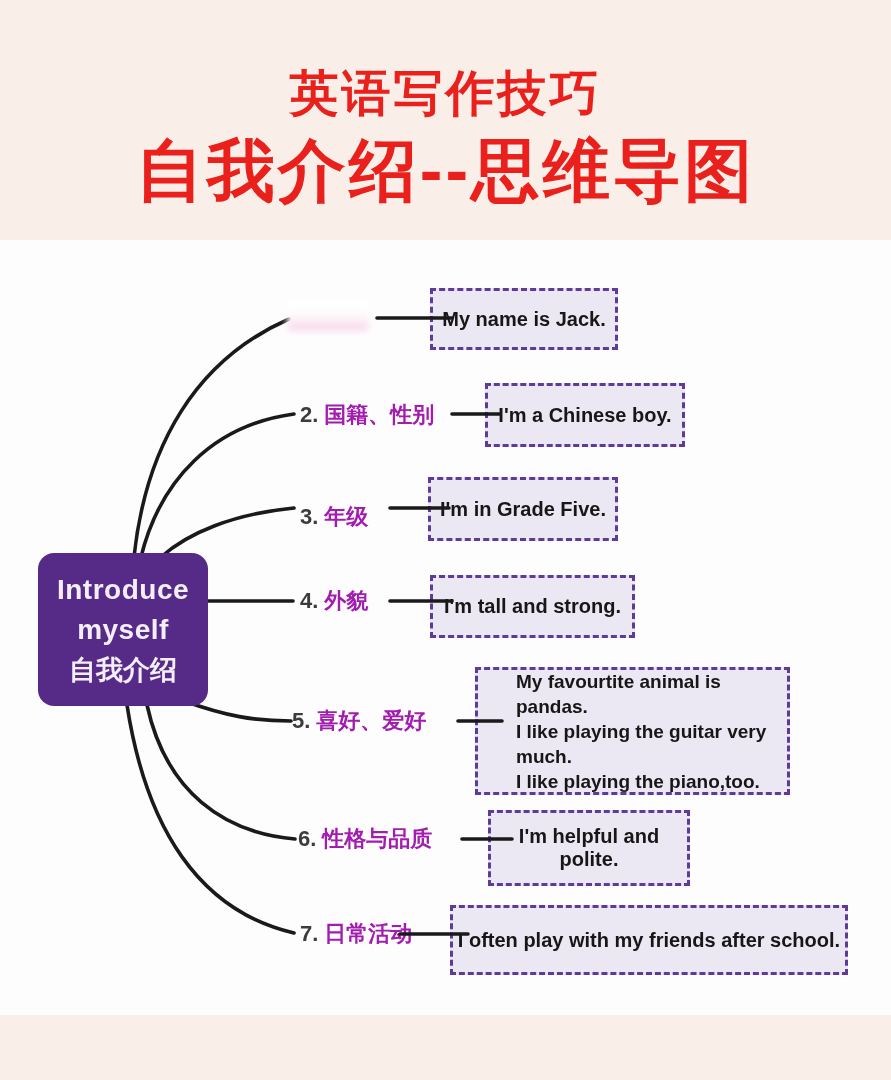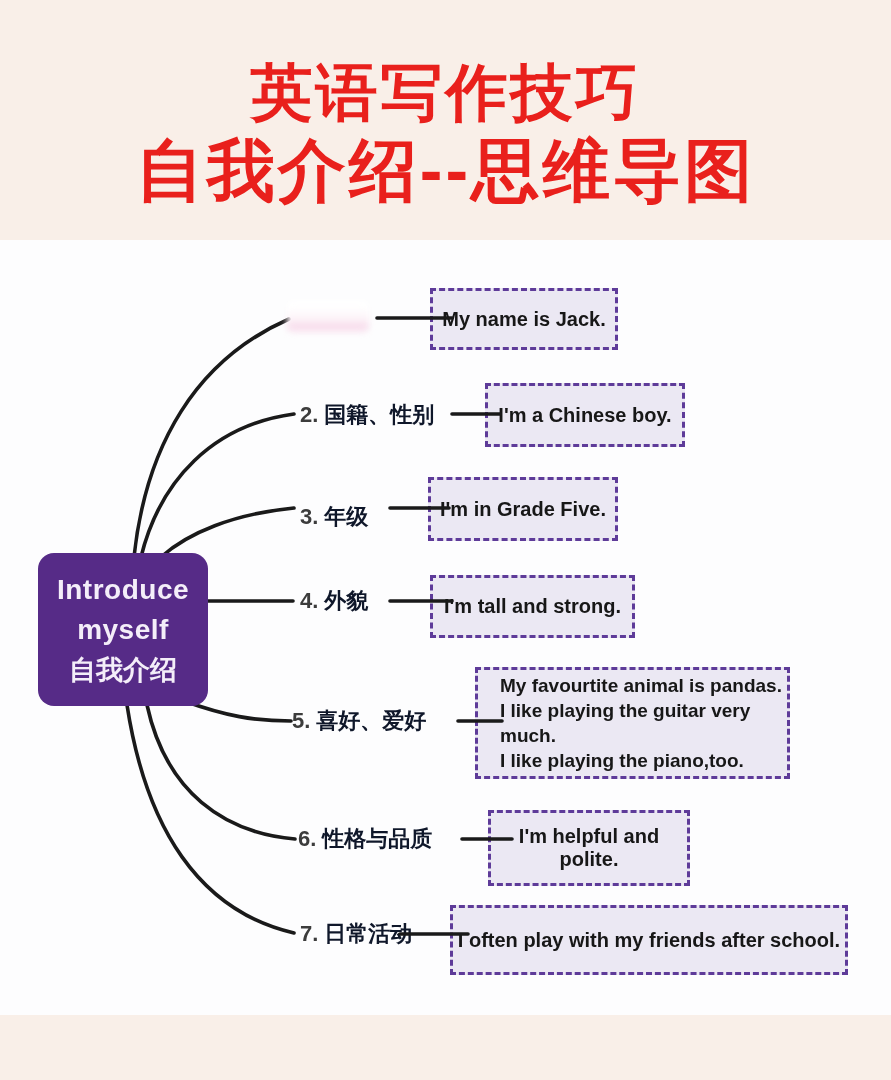--- a/index.html
+++ b/index.html
@@ -10,38 +10,38 @@
   }
   .canvas-white{
     position:absolute;left:0;top:240px;width:891px;height:775px;
     background:#fdfdfe;z-index:1;
   }
   
   .title-wrap{
     position:absolute;top:56px;left:0;width:891px;text-align:center;z-index:2;
     color:#e9201c;font-weight:bold;letter-spacing:3px;
   }
-  .title-line1{font-size:62px;line-height:74px;}
+  .title-line1{font-size:49px;line-height:74px;}
   .title-line2{font-size:68px;line-height:80px;}
   
   .center-node{
     position:absolute;left:38px;top:553px;width:170px;height:153px;
     background:#562b87;border-radius:16px;z-index:6;
     display:flex;flex-direction:column;justify-content:center;align-items:center;
     color:#f4eef9;font-weight:bold;
   }
   .center-node .en{font-size:28px;line-height:40px;letter-spacing:.5px;}
   .center-node .cn{font-size:27px;line-height:40px;}
   
   .branch-label{
     position:absolute;z-index:2;white-space:nowrap;
     font-size:22px;font-weight:bold;line-height:26px;
   }
   .branch-label .num{color:#3c3c3c;margin-right:6px;font-weight:bold;}
-  .branch-label .txt{color:#0f172a;}
+  .branch-label .txt{color:#a21caf;}
   .label-2{left:300px;top:402px;}
   .label-3{left:300px;top:495px;margin-top:9px;}
   .label-4{left:300px;top:588px;}
   .label-5{left:292px;top:708px;}
   .label-6{left:298px;top:826px;}
   .label-7{left:300px;top:921px;}
   
   .label-smudge{
     position:absolute;left:287px;top:300px;width:82px;height:32px;z-index:6;
     background:linear-gradient(180deg,#ffffff 25%,#fdf3f8 60%,#f6d8e9 88%,#fcebf5 100%);
@@ -51,22 +51,22 @@
   .sbox{
     position:absolute;z-index:2;
     background:#ebe8f3;border:3px dashed #5e3b99;box-sizing:border-box;
     display:flex;flex-direction:column;justify-content:center;align-items:center;
     color:#171717;font-weight:bold;font-size:20px;text-align:center;
   }
   .box-1{left:430px;top:288px;width:188px;height:62px;}
   .box-2{left:485px;top:383px;width:200px;height:64px;}
   .box-3{left:428px;top:477px;width:190px;height:64px;}
   .box-4{left:430px;top:575px;width:205px;height:63px;}
-  .box-5{left:475px;top:667px;width:315px;height:112px;align-items:flex-start;
-         padding-left:22px;font-size:19px;line-height:25px;text-align:left;}
+  .box-5{left:475px;top:667px;width:315px;height:128px;align-items:flex-start;
+         padding-left:38px;font-size:19px;line-height:25px;text-align:left;}
   .box-6{left:488px;top:810px;width:202px;height:76px;}
   .box-7{left:450px;top:905px;width:398px;height:70px;}
   
   .link-svg{position:absolute;left:0;top:0;z-index:5;pointer-events:none;}
 </style>
 </head>
 <body>
 
 <div class="canvas-white"></div>
 

